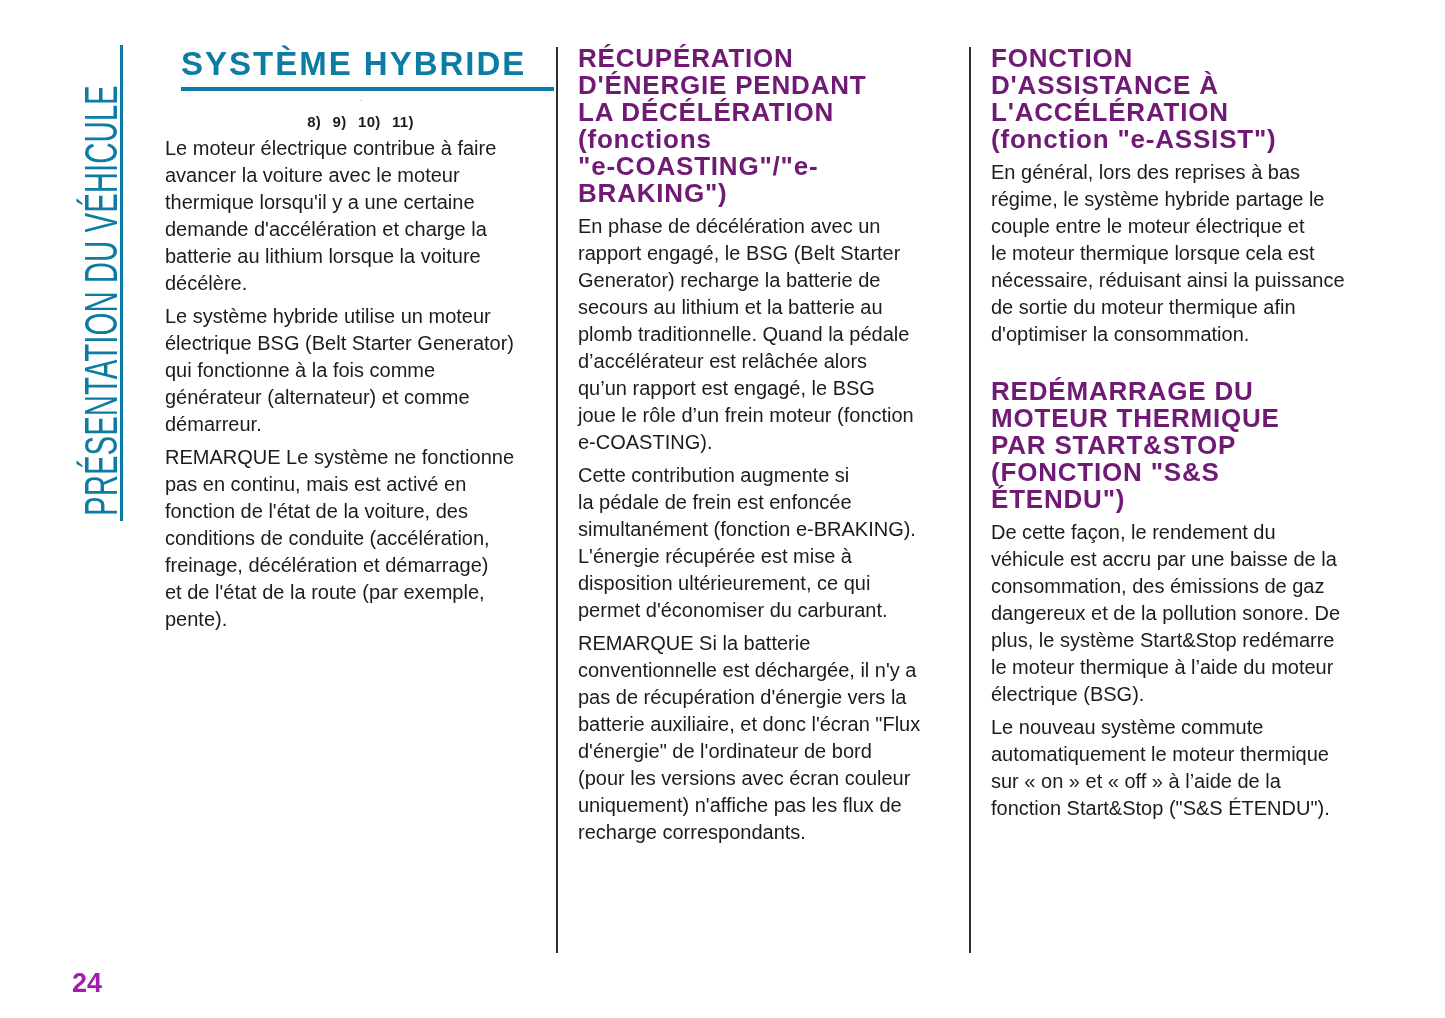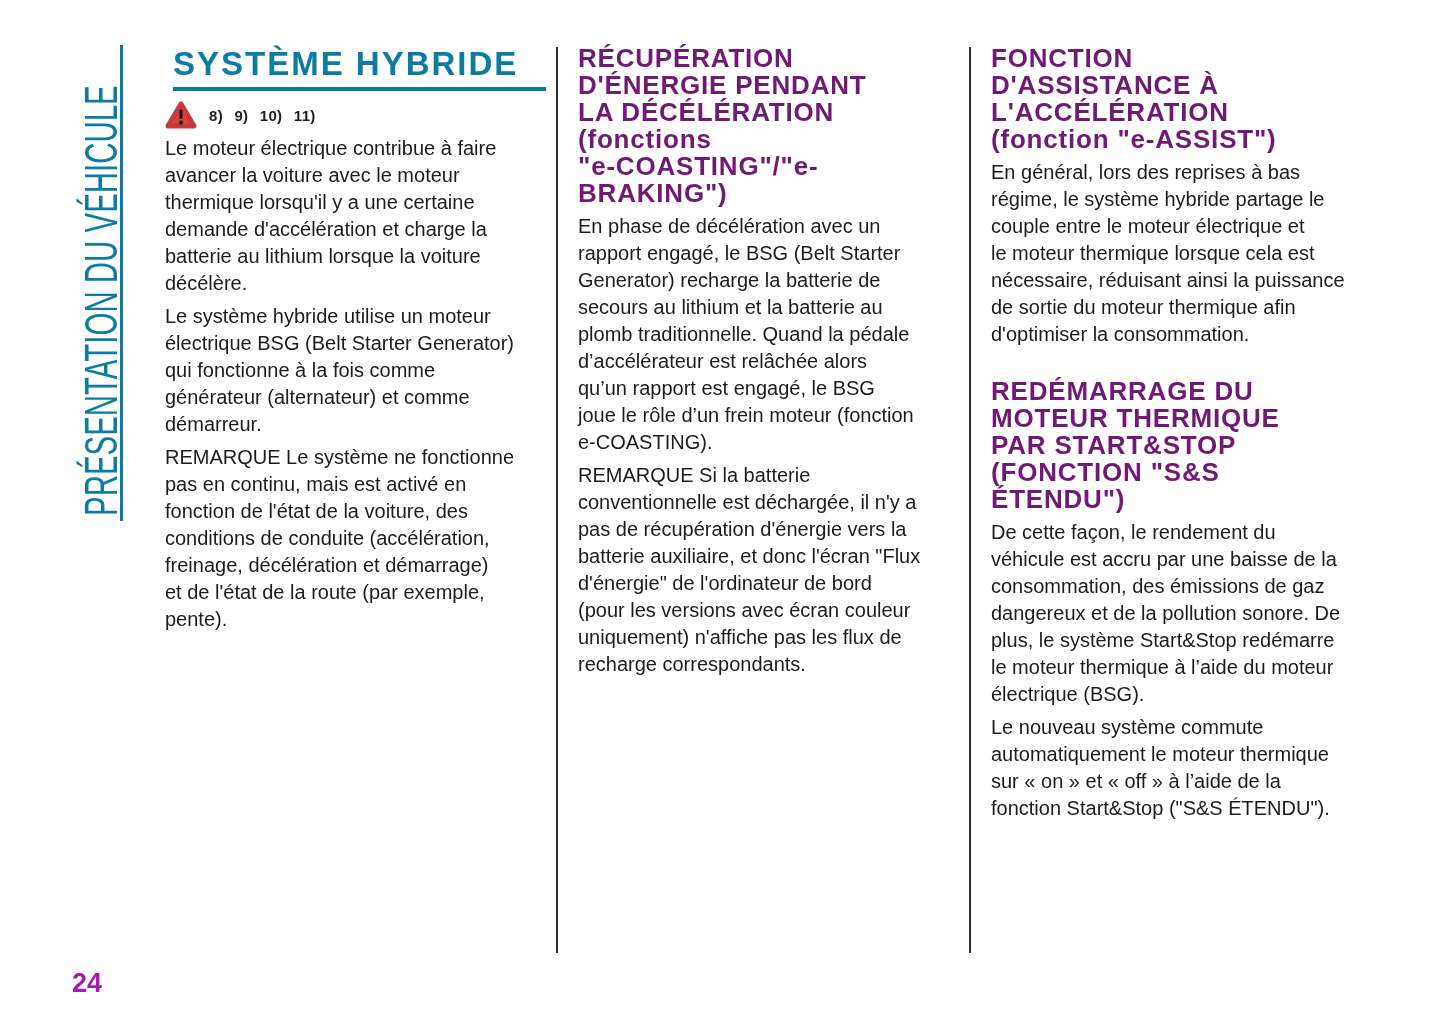--- a/index.html
+++ b/index.html
@@ -30,21 +30,21 @@
   .sidebar-rule{
     position:absolute;left:120px;top:45px;
     width:3px;height:476px;background:#0d7ca3;
   }
   
   .col{position:absolute;top:45px;}
   .col1{left:165px;width:391px;}
   .col2{left:578px;width:391px;}
   .col3{left:991px;width:380px;}
   h1{
-    margin:0 0 8px 8px;
+    margin:0 0 8px 16px;
     width:373px;
     font-size:33px;line-height:37px;
     letter-spacing:2px;
     font-weight:800;
     color:#0d7ca3;
     border-bottom:4px solid #0d7ca3;
     padding-bottom:5px;
     white-space:pre-line;
   }
   h2{
@@ -59,20 +59,21 @@
   p.body{
     margin:0 0 6px 0;
     font-size:20px;line-height:27px;
     color:#1c1c1c;
     white-space:pre-line;
   }
   .warnrow{
     display:flex;align-items:center;gap:12px;
     margin:9px 0 5px 0;
     height:30px;
+    flex-direction:column;
   }
   .warn-svg{display:block;}
   .refs{
     font-size:15px;font-weight:bold;color:#1c1c1c;
     word-spacing:7px;letter-spacing:0.3px;
   }
   .divider{
     position:absolute;top:47px;
     width:2px;height:906px;background:#2e2e2e;
   }
@@ -134,20 +135,26 @@
 BRAKING")</h2>
     <p class="body">En phase de décélération avec un
 rapport engagé, le BSG (Belt Starter
 Generator) recharge la batterie de
 secours au lithium et la batterie au
 plomb traditionnelle. Quand la pédale
 d’accélérateur est relâchée alors
 qu’un rapport est engagé, le BSG
 joue le rôle d’un frein moteur (fonction
 e-COASTING).</p>
+    <p class="body">Cette contribution augmente si
+la pédale de frein est enfoncée
+simultanément (fonction e-BRAKING).
+L'énergie récupérée est mise à
+disposition ultérieurement, ce qui
+permet d'économiser du carburant.</p>
     <p class="body">REMARQUE Si la batterie
 conventionnelle est déchargée, il n'y a
 pas de récupération d'énergie vers la
 batterie auxiliaire, et donc l'écran "Flux
 d'énergie" de l'ordinateur de bord
 (pour les versions avec écran couleur
 uniquement) n'affiche pas les flux de
 recharge correspondants.</p>
   </section>
 

